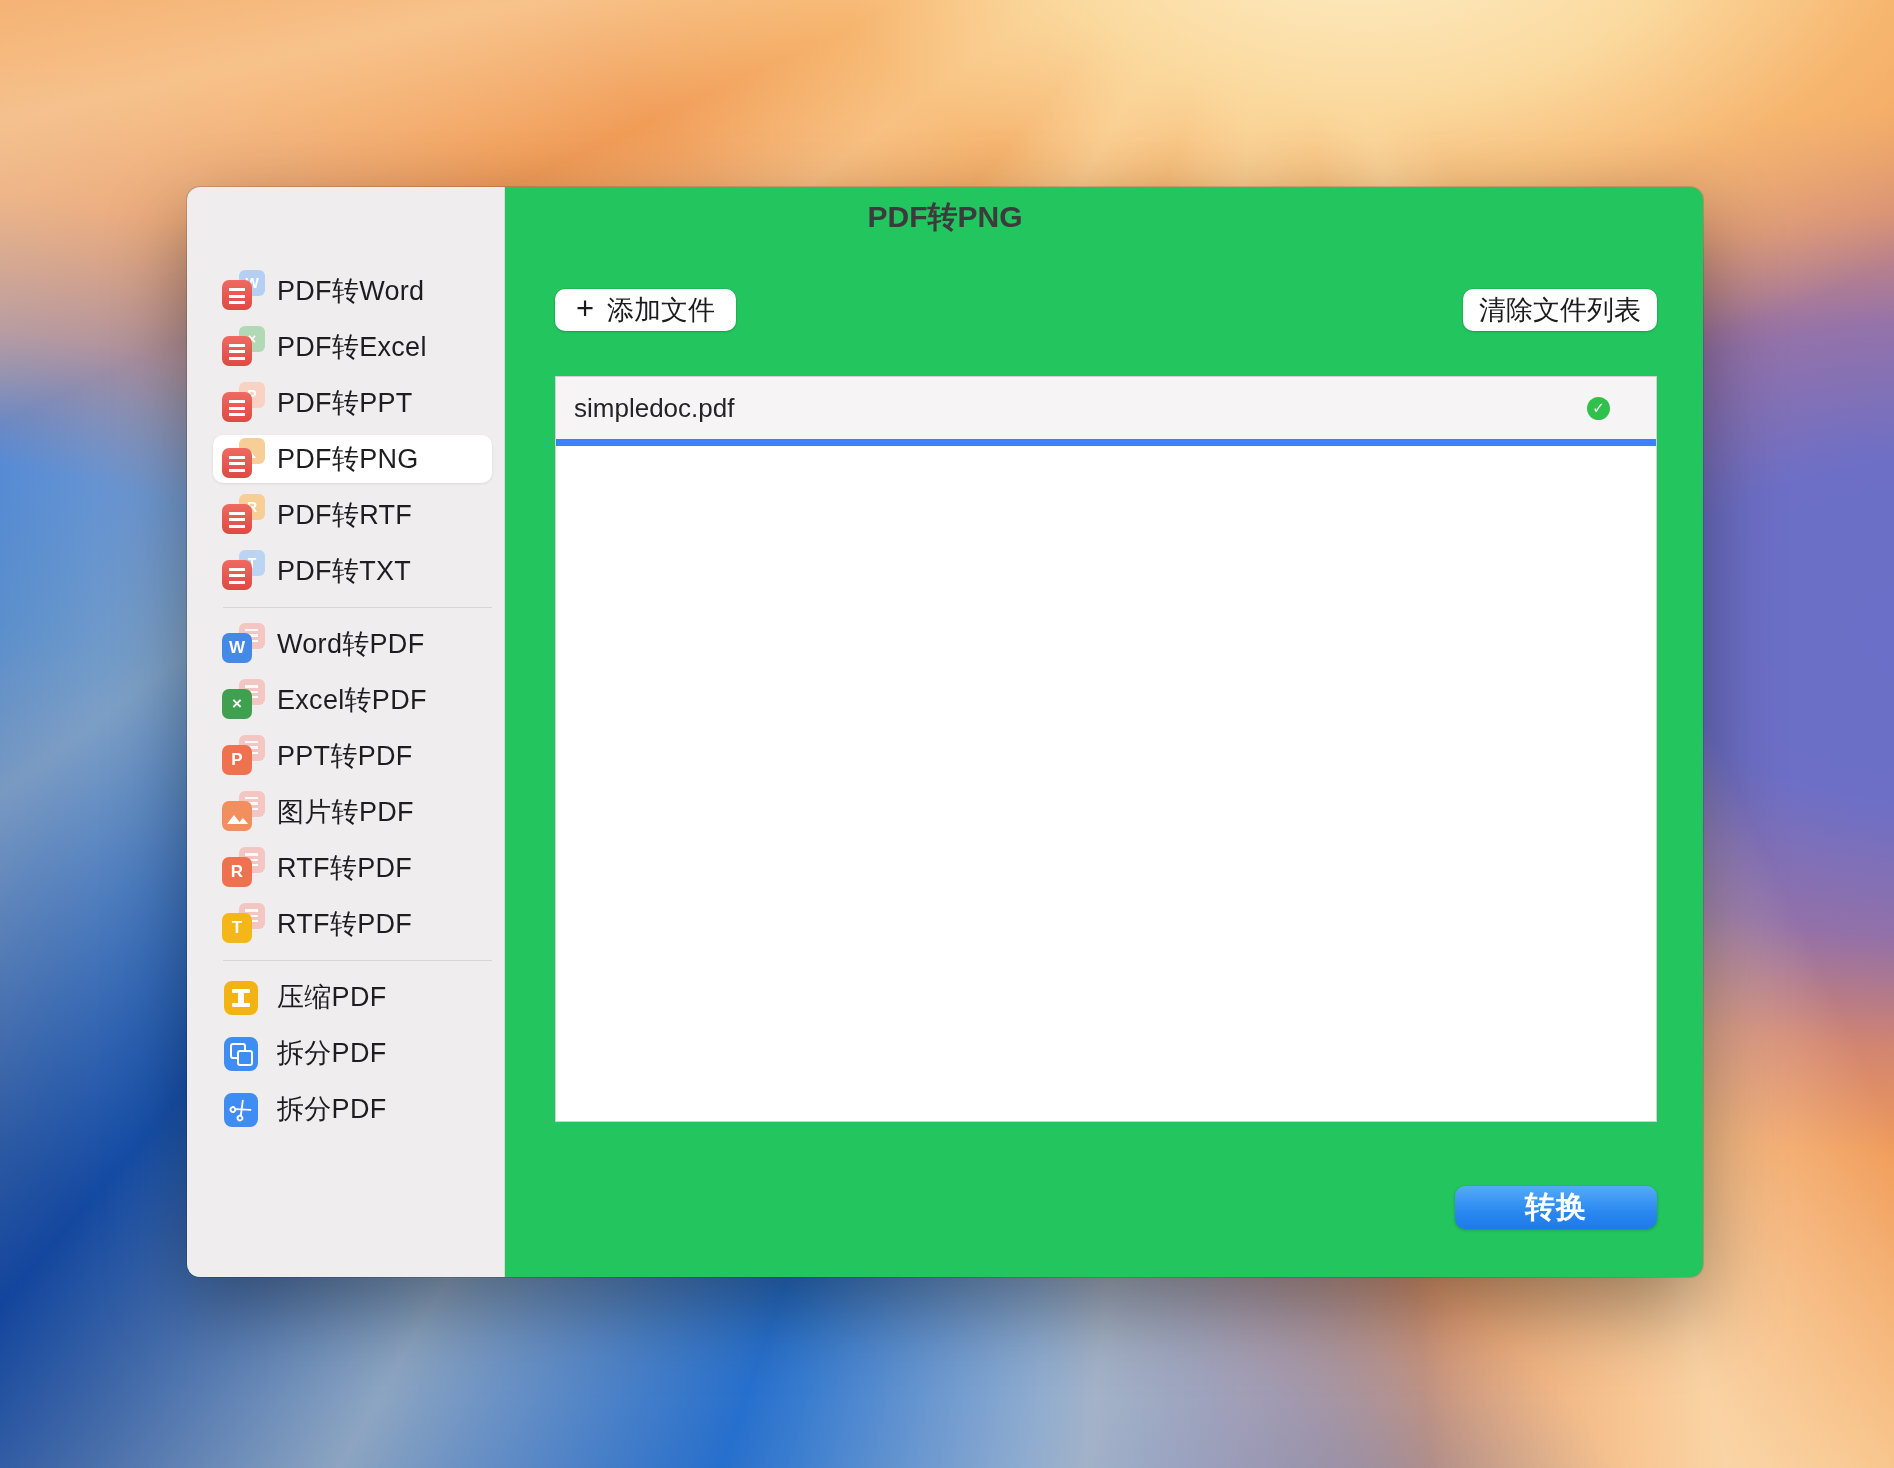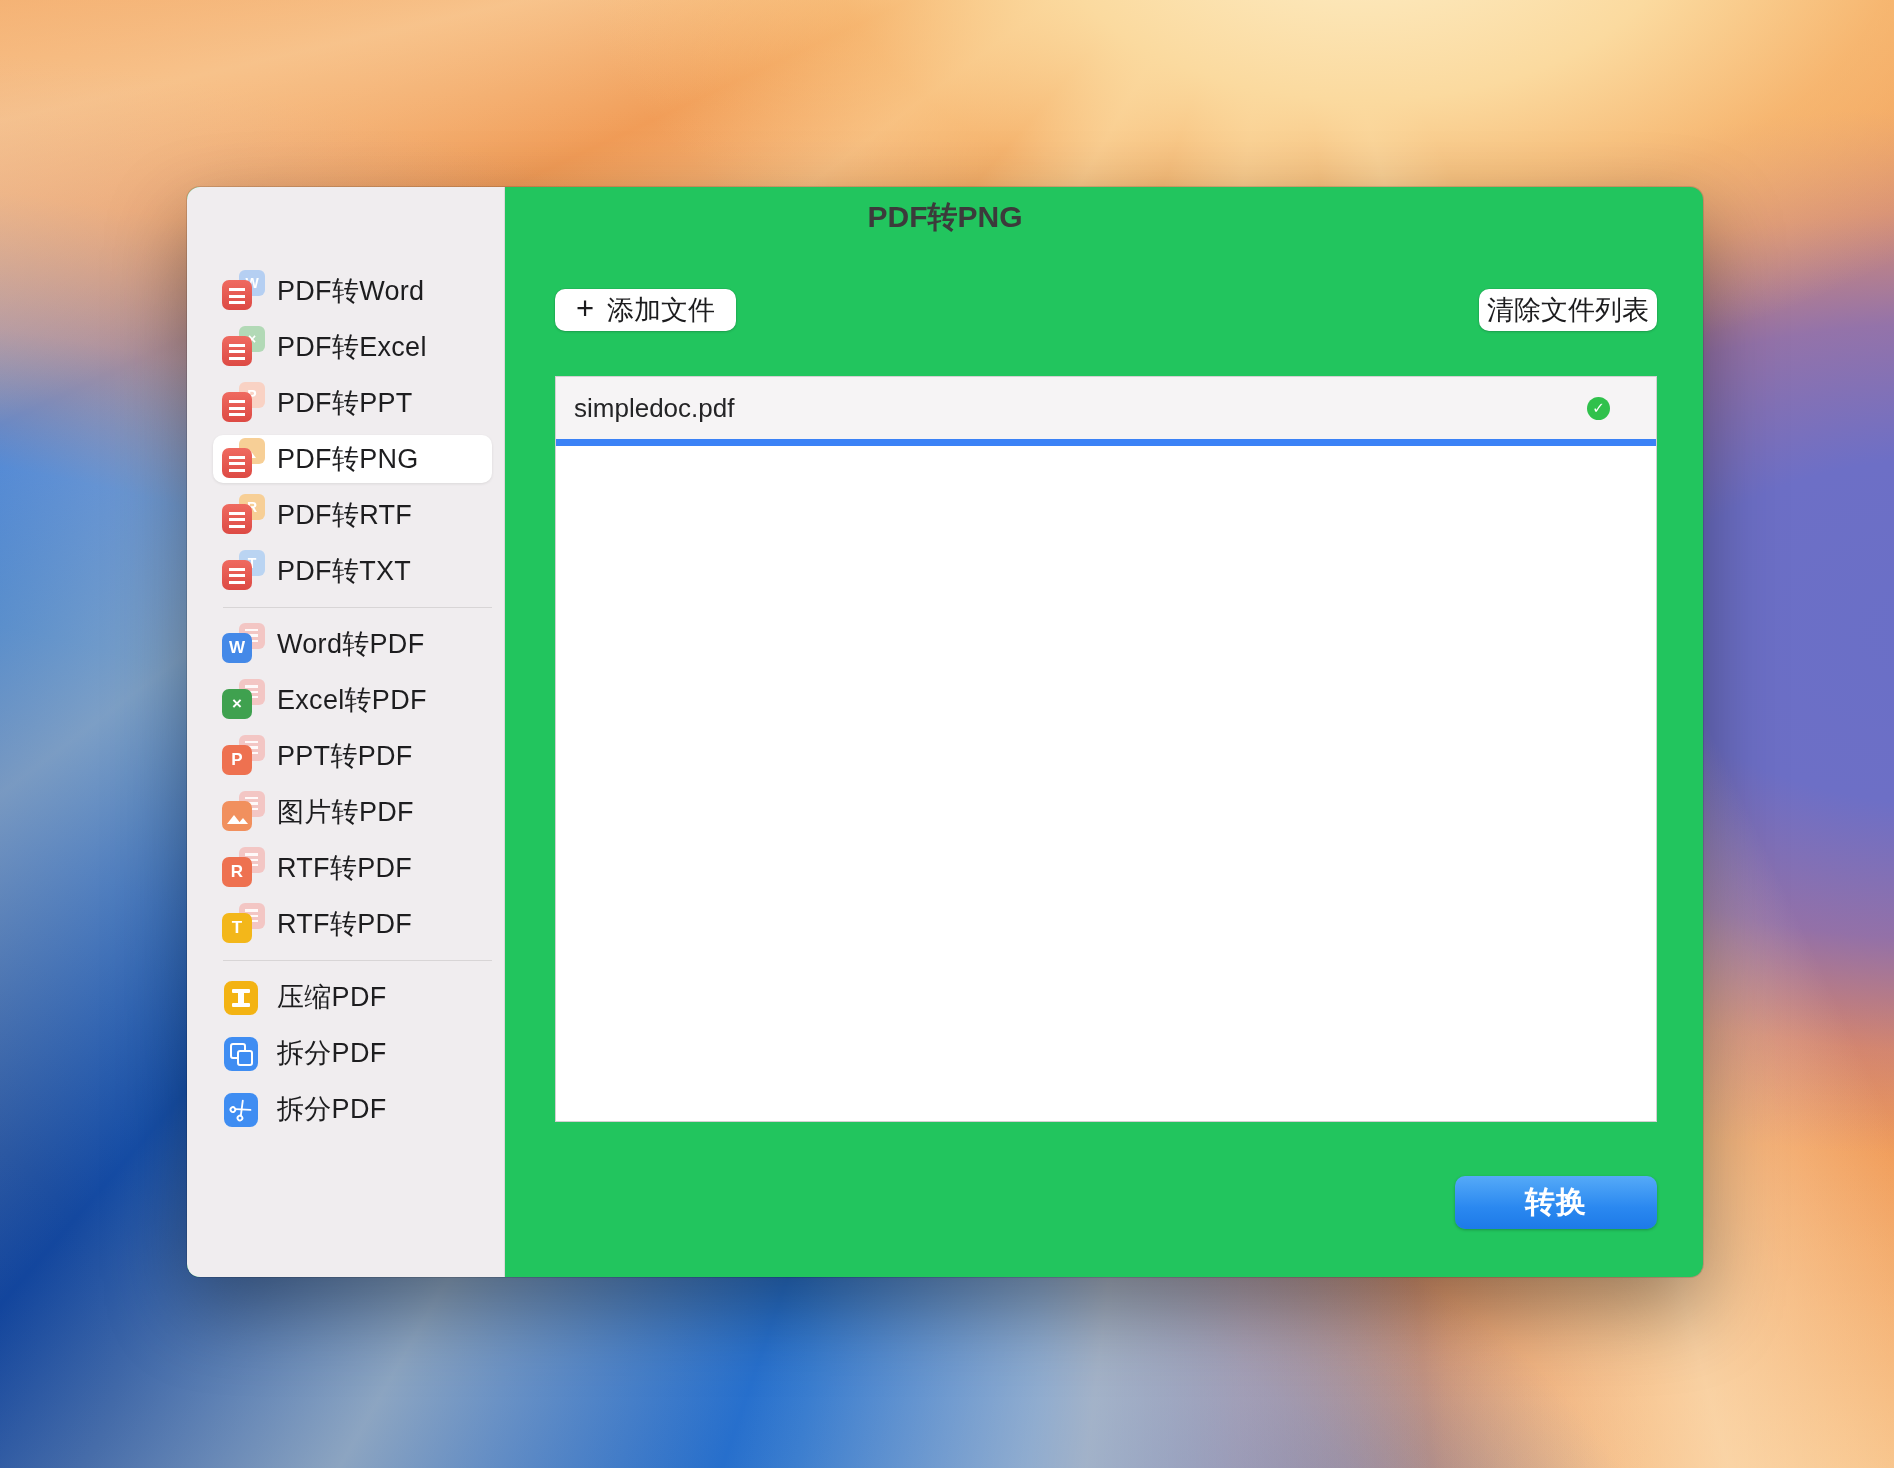--- a/index.html
+++ b/index.html
@@ -79,36 +79,36 @@
 
   .main{position:absolute;left:318px;top:0;right:0;bottom:0;}
   .btn{
     position:absolute;height:42px;background:#fff;border-radius:10px;
     display:flex;align-items:center;font-size:27px;color:#1c1c1e;
     box-shadow:0 0 0 0.5px rgba(0,0,0,0.09), 0 1px 2.5px rgba(0,0,0,0.16);
     box-sizing:border-box;
   }
   .btn-add{left:50px;top:102px;padding:0 21px;gap:13px;}
   .btn-add .plus{font-size:31px;font-weight:400;line-height:0;position:relative;top:-1px;color:#1c1c1e;}
-  .btn-clear{right:46px;top:102px;padding:0 8px;}
+  .btn-clear{right:46px;top:102px;padding:0 16px;}
 
   .panel{
     position:absolute;left:50px;right:46px;top:189px;bottom:155px;
     background:#fff;border:1px solid #d3d0d2;box-sizing:border-box;
   }
   .file-row{
     height:62px;background:#f6f4f5;display:flex;align-items:center;justify-content:space-between;
     padding:0 46px 0 18px;font-size:26px;color:#242426;border-bottom:7px solid #3b82f6;text-align:center;
   }
   .check{
     width:23px;height:23px;border-radius:50%;background:#30c14c;color:#fff;
     display:flex;align-items:center;justify-content:center;font-size:15px;font-weight:700;flex:none;
   }
   .btn-convert{
-    position:absolute;right:46px;bottom:48px;width:202px;height:53px;border-radius:10px;
+    position:absolute;right:46px;bottom:48px;width:202px;height:43px;border-radius:10px;
     background:linear-gradient(180deg,#55aaf8 0%,#2a88f0 60%,#1d7ae8 100%);
     color:#fff;font-size:30px;font-weight:600;display:flex;align-items:center;justify-content:center;
     box-shadow:0 1px 3px rgba(0,0,0,0.25);letter-spacing:1px;
   }
 </style>
 </head>
 <body>
 
 <div class="window">
 

